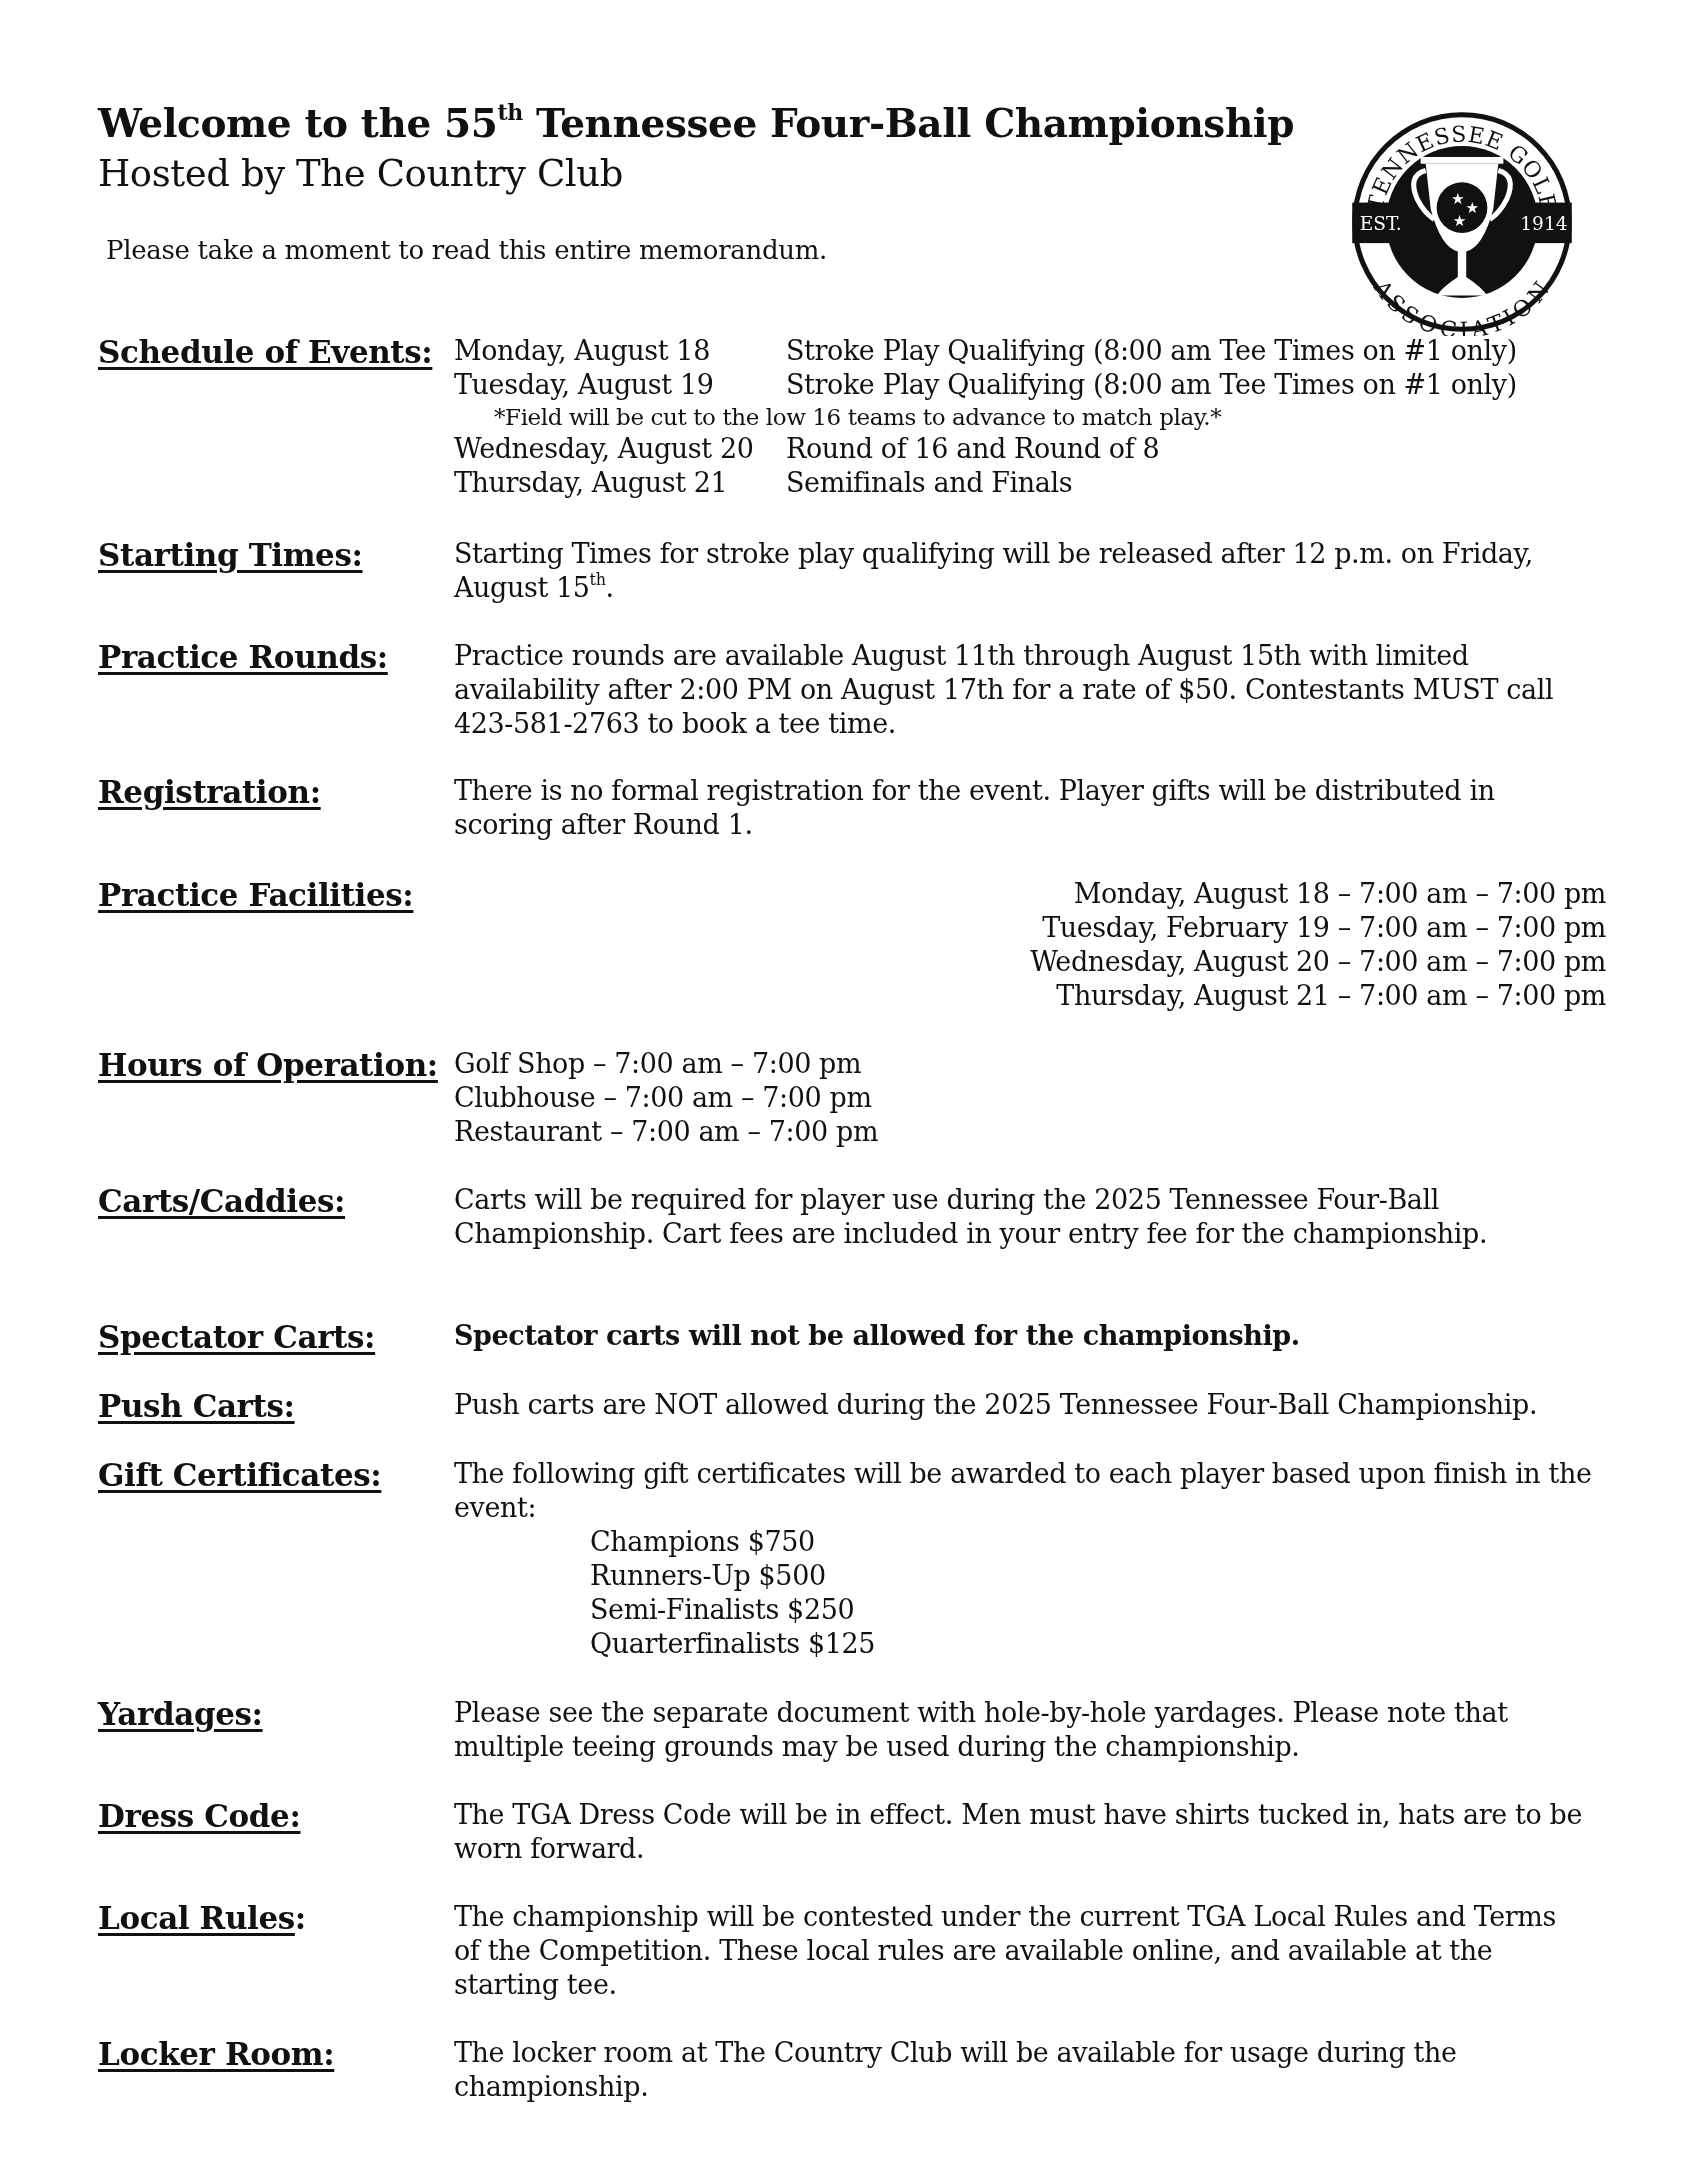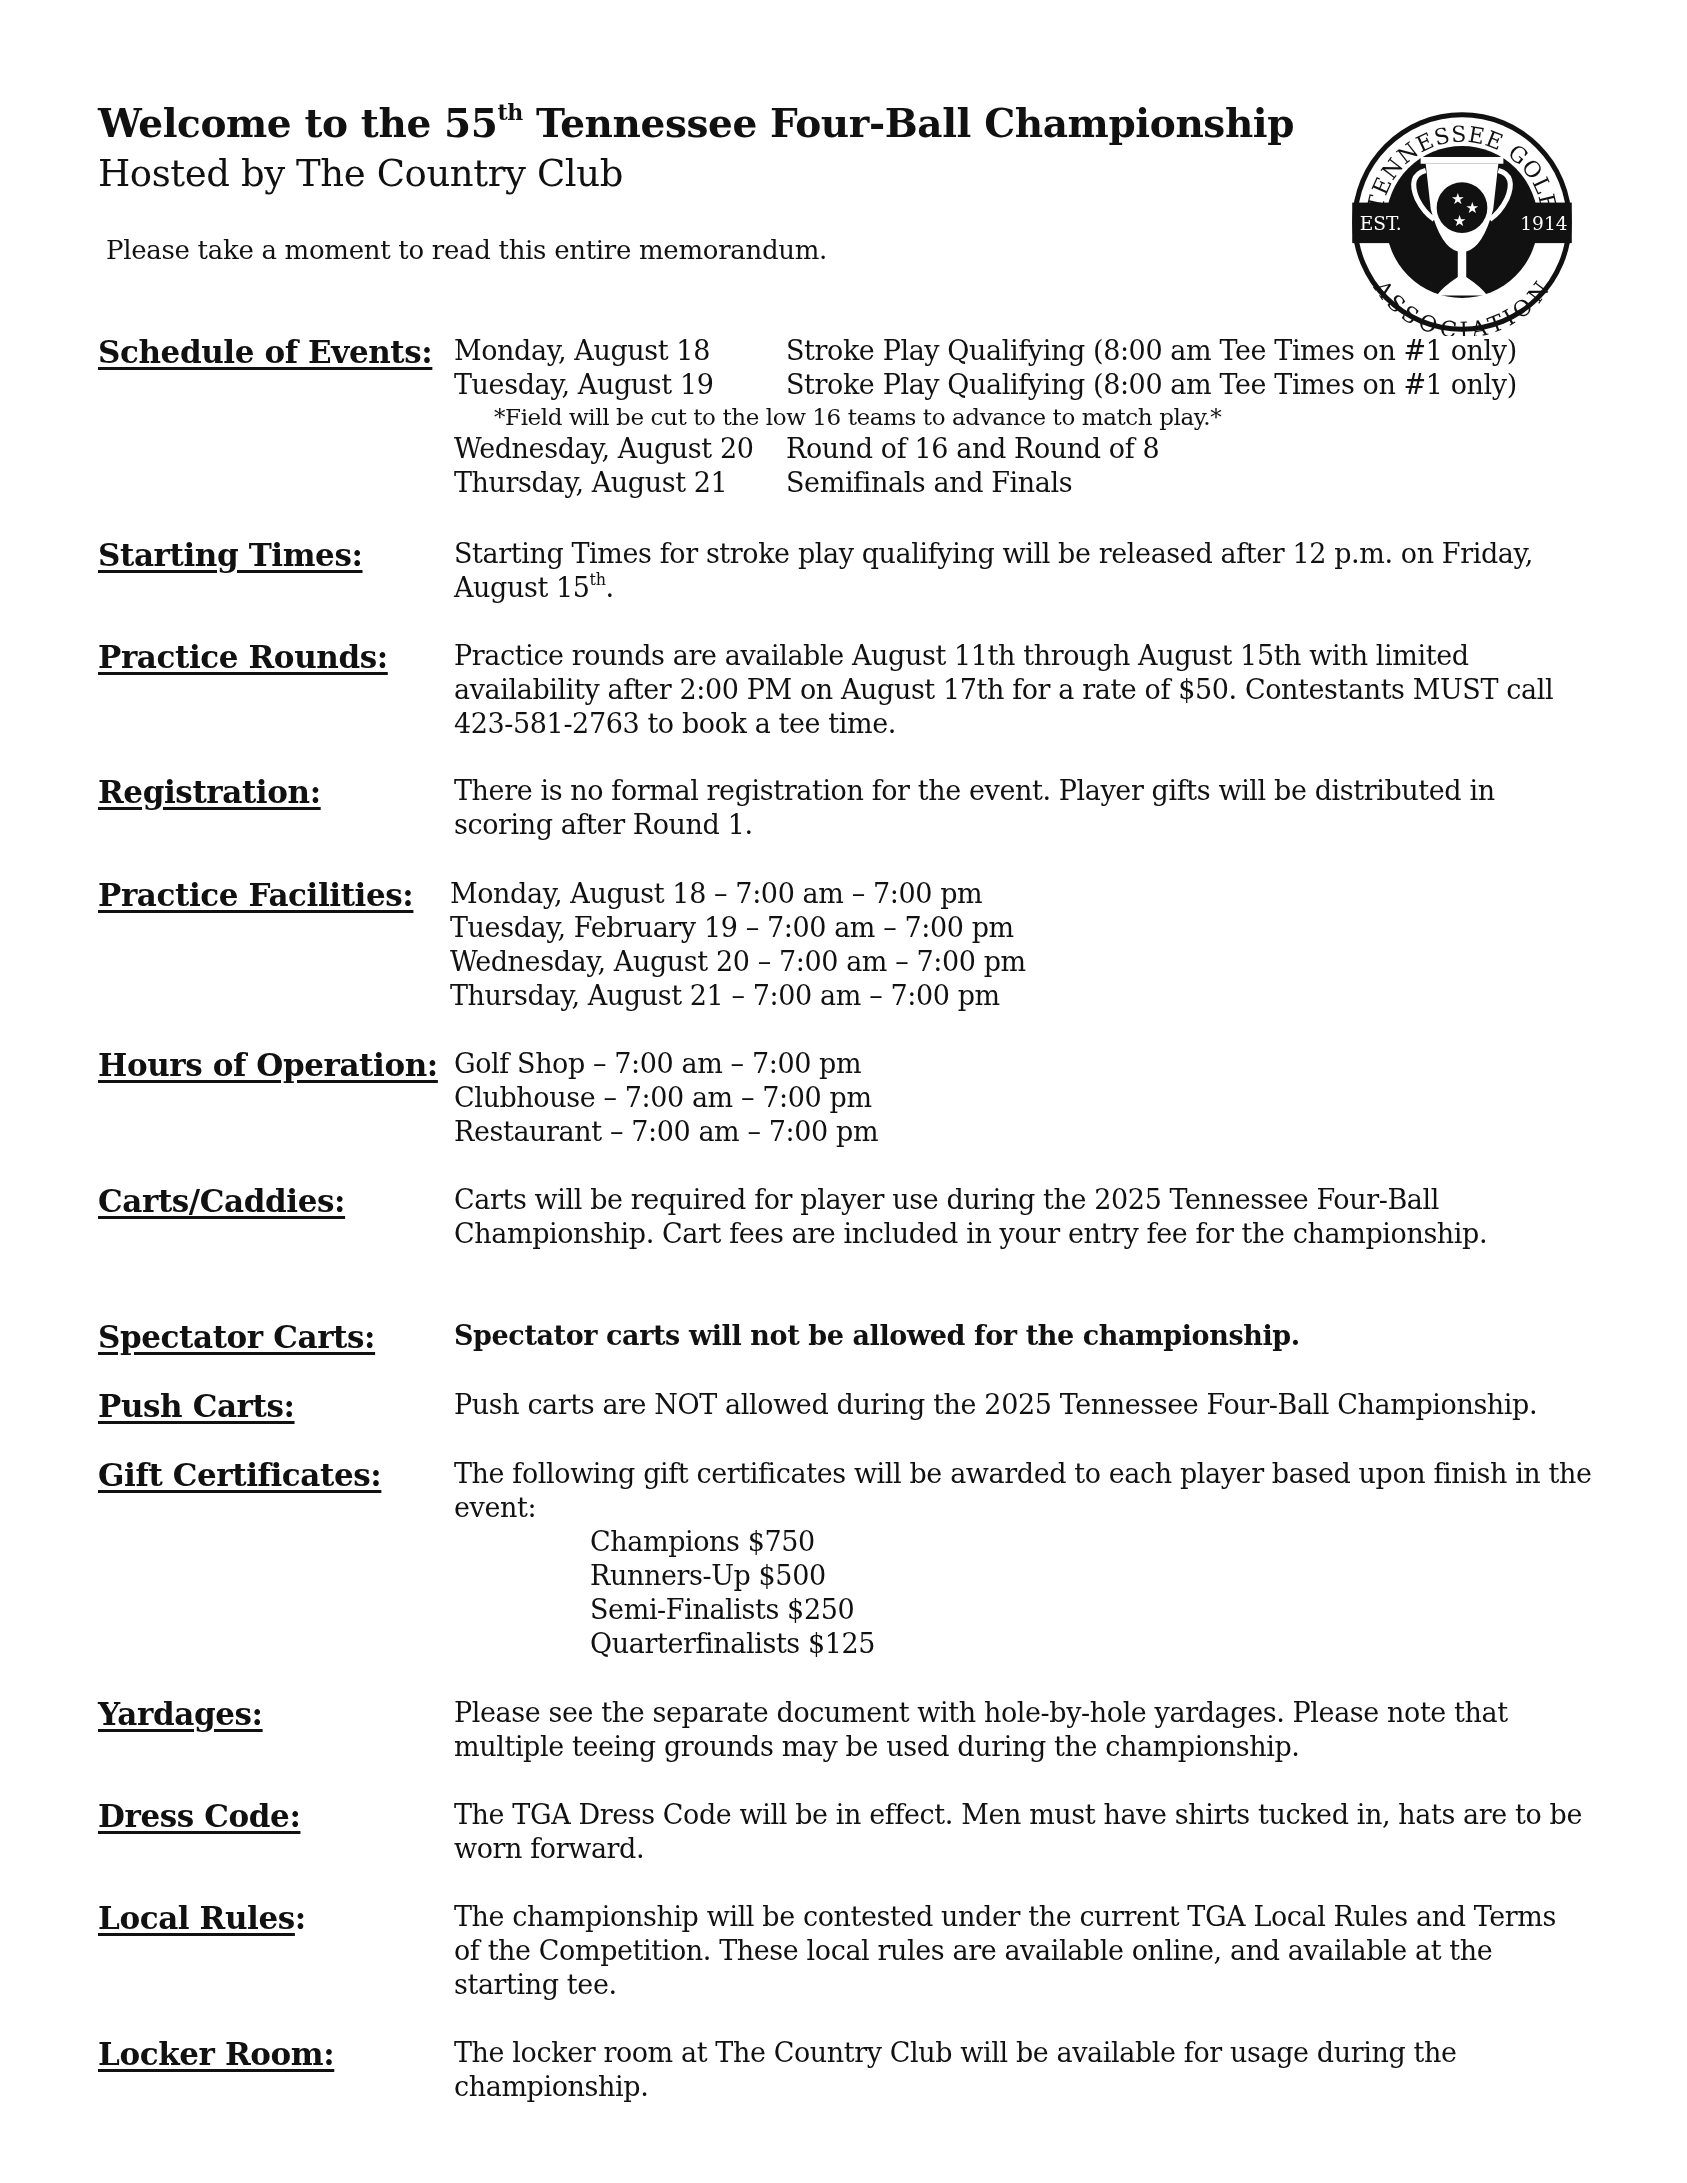--- a/index.html
+++ b/index.html
@@ -93,21 +93,21 @@
   <span class="line">423-581-2763 to book a tee time.</span>
 </div>
 
 <div class="abs label" style="top:774px;">Registration:</div>
 <div class="abs content" style="top:774px;">
   <span class="line">There is no formal registration for the event. Player gifts will be distributed in</span>
   <span class="line">scoring after Round 1.</span>
 </div>
 
 <div class="abs label" style="top:877px;">Practice Facilities:</div>
-<div class="abs content" style="top:877px; left:450px;">
+<div class="abs content" style="top:877px; left:476px;text-align:right;">
   <span class="line">Monday, August 18 – 7:00 am – 7:00 pm</span>
   <span class="line">Tuesday, February 19 – 7:00 am – 7:00 pm</span>
   <span class="line">Wednesday, August 20 – 7:00 am – 7:00 pm</span>
   <span class="line">Thursday, August 21 – 7:00 am – 7:00 pm</span>
 </div>
 
 <div class="abs label" style="top:1047px;text-align:center;">Hours of Operation:</div>
 <div class="abs content" style="top:1047px;">
   <span class="line">Golf Shop – 7:00 am – 7:00 pm</span>
   <span class="line">Clubhouse – 7:00 am – 7:00 pm</span>

